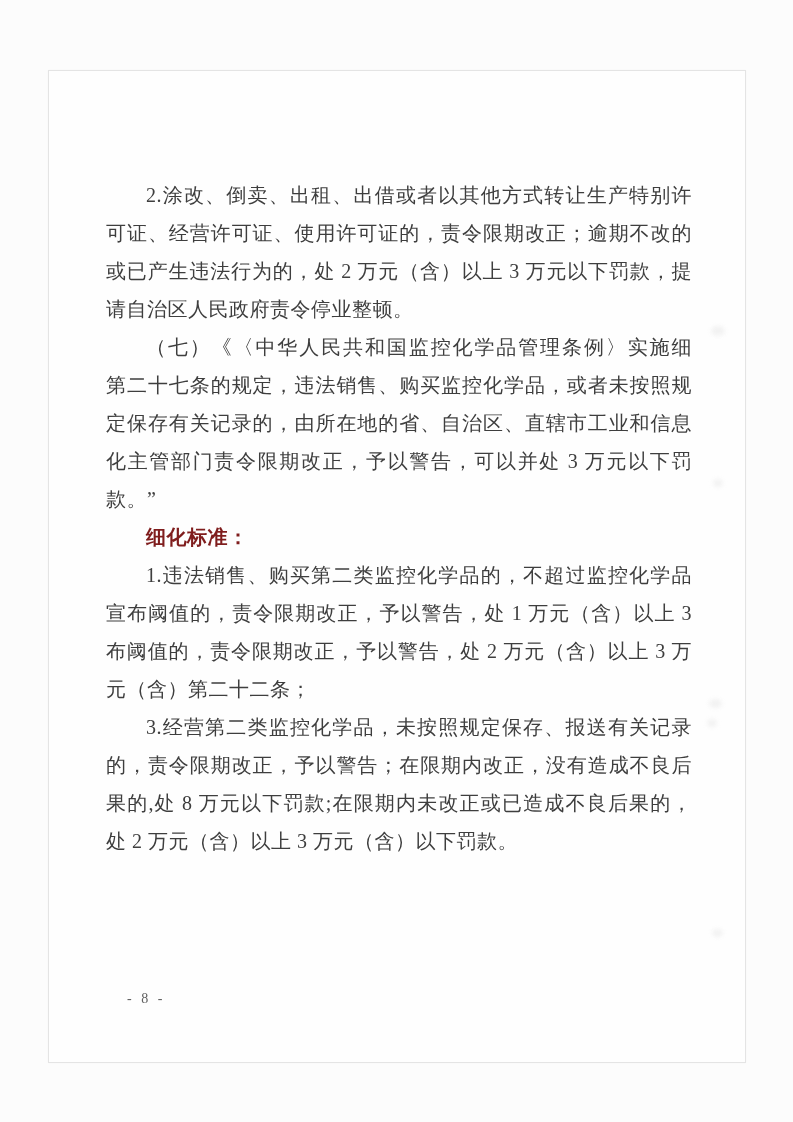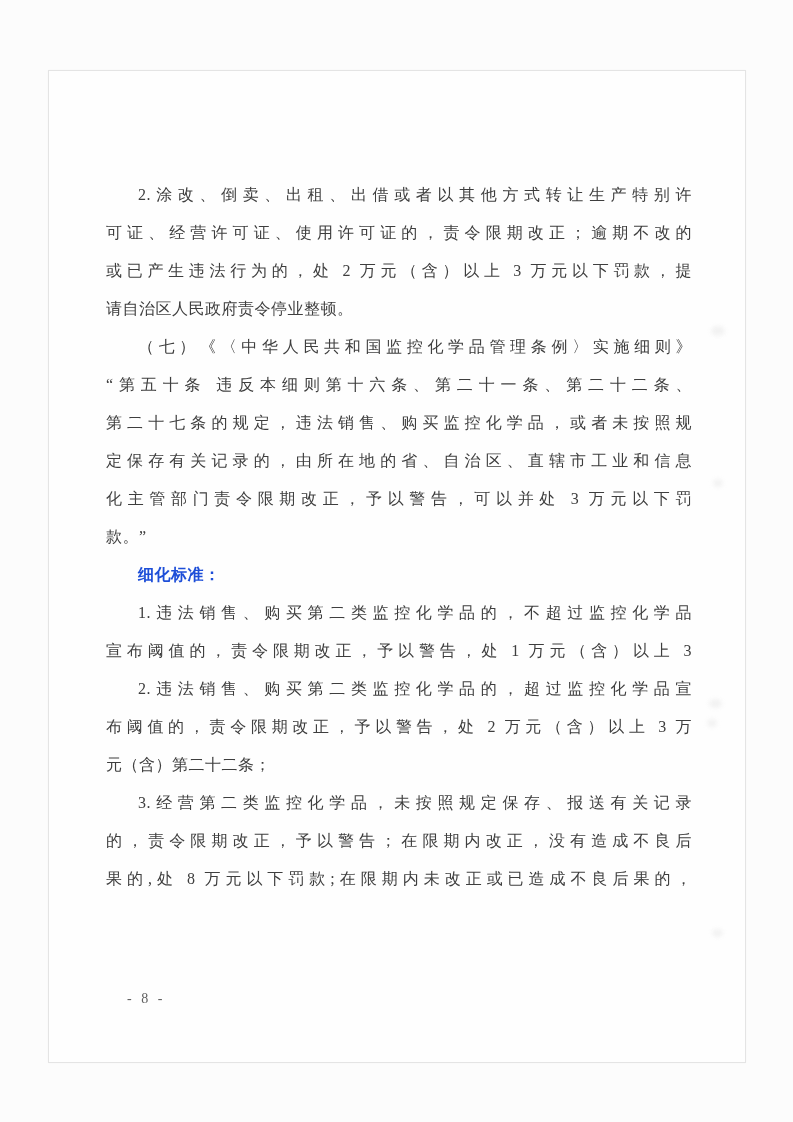--- a/index.html
+++ b/index.html
@@ -24,39 +24,39 @@
   }
   .textblock {
     position: absolute;
     left: 57px;
     top: 105px;
     width: 586px;
   }
   .ln {
     height: 38px;
     line-height: 38px;
-    font-size: 16px;
+    font-size: 20px;
     color: #3e3e3e;
     letter-spacing: 0.5px;
     white-space: normal;
     overflow: hidden;
     text-align: left;
     font-family: Liberation Serif, serif;
   }
   .ln.just {
     text-align: justify;
     text-align-last: justify;
     text-justify: inter-character;
   }
   .ln.ind {
     text-indent: 2em;
   }
   .ln.bold {
     font-weight: bold;
-    color: #1d4ed8;
+    color: #7f1d1d;
   }
   .page-number {
     position: absolute;
     left: 78px;
     top: 920px;
     font-size: 14px;
     color: #5f5f5f;
     letter-spacing: 3px;
     font-family: "Liberation Serif", "DejaVu Serif", serif;
   }
@@ -77,34 +77,33 @@
 <body>
 
 <div class="paper">
 
   <div class="textblock">
     <div class="ln ind just">2.涂改、倒卖、出租、出借或者以其他方式转让生产特别许</div>
     <div class="ln just">可证、经营许可证、使用许可证的，责令限期改正；逾期不改的</div>
     <div class="ln just">或已产生违法行为的，处 2 万元（含）以上 3 万元以下罚款，提</div>
     <div class="ln">请自治区人民政府责令停业整顿。</div>
     <div class="ln ind just">（七）《〈中华人民共和国监控化学品管理条例〉实施细则》</div>
-    <div class="ln just">“第五十条  违反本细则第十六条、第二十一条、第二十二条、</div>
     <div class="ln just">第二十七条的规定，违法销售、购买监控化学品，或者未按照规</div>
     <div class="ln just">定保存有关记录的，由所在地的省、自治区、直辖市工业和信息</div>
     <div class="ln just">化主管部门责令限期改正，予以警告，可以并处 3 万元以下罚</div>
     <div class="ln">款。”</div>
     <div class="ln ind bold">细化标准：</div>
     <div class="ln ind just">1.违法销售、购买第二类监控化学品的，不超过监控化学品</div>
     <div class="ln just">宣布阈值的，责令限期改正，予以警告，处 1 万元（含）以上 3</div>
-    <div class="ln ind just">2.违法销售、购买第二类监控化学品的，超过监控化学品宣</div>
     <div class="ln just">布阈值的，责令限期改正，予以警告，处 2 万元（含）以上 3 万</div>
     <div class="ln">元（含）第二十二条；</div>
     <div class="ln ind just">3.经营第二类监控化学品，未按照规定保存、报送有关记录</div>
     <div class="ln just">的，责令限期改正，予以警告；在限期内改正，没有造成不良后</div>
     <div class="ln just">果的,处 8 万元以下罚款;在限期内未改正或已造成不良后果的，</div>
+    <div class="ln">处 2 万元（含）以上 3 万元（含）以下罚款。</div>
   </div>
 
   <div class="page-number">- 8 -</div>
 
   <div class="artifact a1"></div>
   <div class="artifact a2"></div>
   <div class="artifact a3"></div>
   <div class="artifact a4"></div>
   <div class="artifact a5"></div>
 

